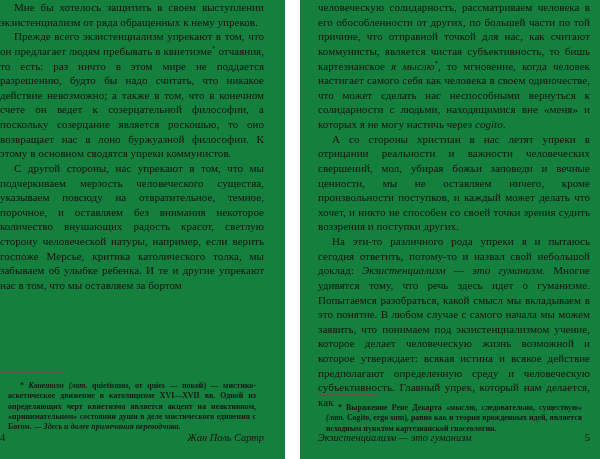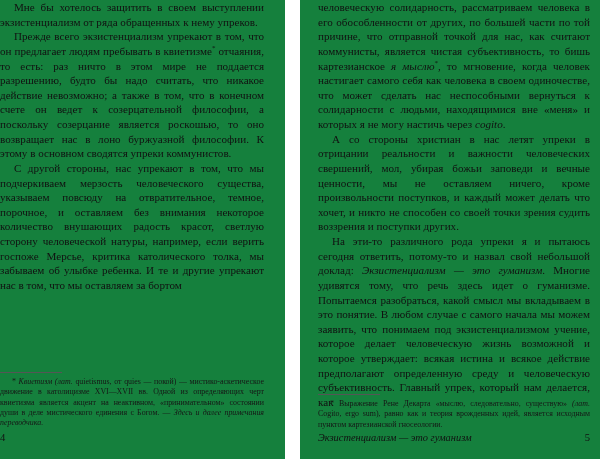--- a/index.html
+++ b/index.html
@@ -81,26 +81,27 @@
     left: 18px;
     width: 272px;
   }
   .fn-rule {
     width: 62px;
     height: 1px;
     background: #555555;
     margin: 0 0 4px 0;
   }
   p.footnote {
-    margin: 0;
+    margin: 8px;
     font-size: 7.9px;
     line-height: 10.3px;
     text-align: justify;
     text-indent: 12px;
     color: #161616;
+    font-weight: bold;
   }
   .footer {
     position: absolute;
     bottom: 13px;
     height: 16px;
     line-height: 16px;
     font-size: 10.4px;
     font-style: italic;
   }
   .page-left .footer {
@@ -161,20 +162,21 @@
     </div>
 
     <div class="footnote-zone">
       <div class="fn-rule"></div>
       <p class="footnote"><span>*</span>&nbsp;<span class="ital">Квиетизм</span> <span class="ital">(лат.</span> <span>quietismus,</span> <span>от quies — покой) — мистико-аскетическое движение в католицизме XVI—XVII вв. Одной из определяющих черт квиетизма является акцент на неактивном, «принимательном» состоянии души в деле мистического единения с Богом. —</span> <span class="ital">Здесь и далее примечания переводчика.</span></p>
     </div>
 
     <div class="footer">
       <div class="footer-row">
         <span class="folio">4</span>
+        <span class="running-title">Жан Поль Сартр</span>
       </div>
     </div>
   </div>
 
   <div class="hidden-seam"></div>
 
   <div class="page page-right">
 
     <div class="textblock">
       <p class="body-par cont"><span>человеческую солидарность, рассматриваем человека в его обособленности от других, по большей части по той причине, что отправной точкой для нас, как считают коммунисты, является чистая субъективность, то бишь картезианское </span><span class="ital">я мыслю</span><sup class="fnmark">*</sup><span>, то мгновение, когда человек настигает самого себя как человека в своем одиночестве, что может сделать нас неспособными вернуться к солидарности с людьми, находящимися вне «меня» и которых я не могу настичь через </span><span class="ital">cogito</span><span>.</span></p>

